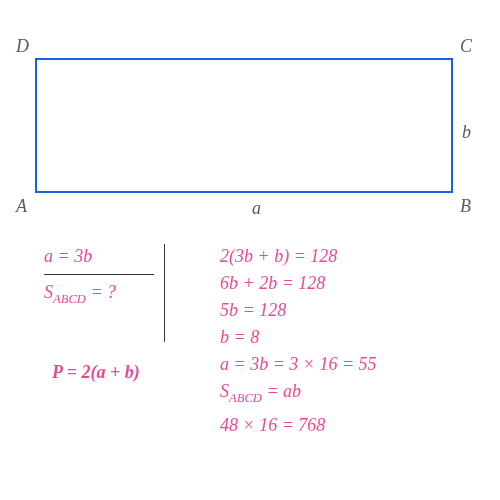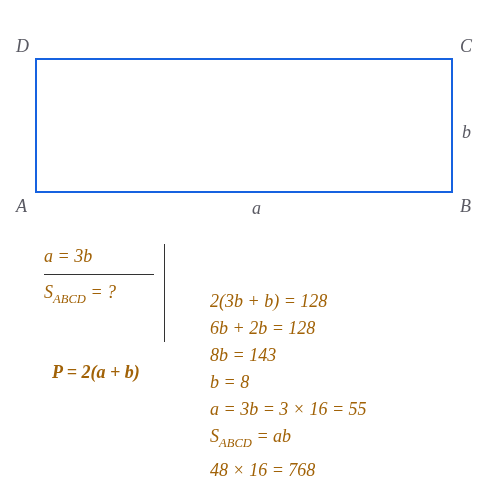--- a/index.html
+++ b/index.html
@@ -28,21 +28,21 @@
   .vlabel {
     position: absolute;
     font-style: italic;
     font-size: 18px;
     color: #5a5a63;
   }
   .work {
     position: absolute;
     font-size: 18px;
     line-height: 25px;
-    color: #a16207;
+    color: #ec4899;
   }
   .given {
     left: 44px;
     top: 243px;
     width: 150px;
   }
   .given .row { font-style: italic; padding: 1px 0; }
   .given .hr {
     border-top: 1.2px solid #333;
     margin: 4px 0 4px 0;
@@ -56,24 +56,23 @@
     height: 98px;
     border-left: 1.2px solid #333;
   }
   .formula {
     left: 52px;
     top: 360px;
     font-weight: 700;
     font-style: italic;
   }
   .solve {
-    left: 210px;
+    left: 220px;
     top: 243px;
     width: 260px;
-    margin-top: 45px;
   }
   .solve .row { font-style: italic; padding: 1px 0; }
   .solve .bold { font-weight: 400; }
   sub { font-size: 0.7em; }
   sup { font-size: 0.7em; }
 </style>
 </head>
 <body>
 
 <div class="canvas">
@@ -99,21 +98,21 @@
   </div>
   <div class="vline"></div>
 
   <div class="work formula">
     <span>P</span><span> = </span><span>2(a + b)</span>
   </div>
 
   <div class="work solve">
     <div class="row">2(3b + b) = 128</div>
     <div class="row">6b + 2b = 128</div>
-    <div class="row">8b = 143</div>
+    <div class="row">5b = 128</div>
     <div class="row">b = 8</div>
     <div class="row">a = 3b = 3 × 16 = 55</div>
     <div class="row bold">
       <span>S</span><sub>ABCD</sub><span> = ab</span>
     </div>
     <div class="row">48 × 16 = 768</div>
   </div>
 
 </div>
 

